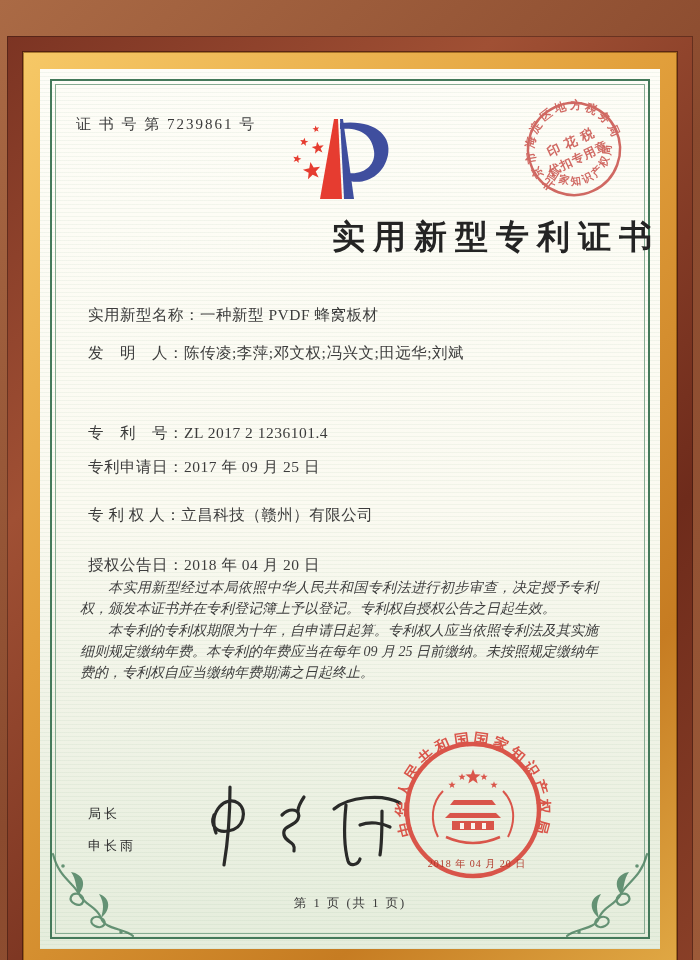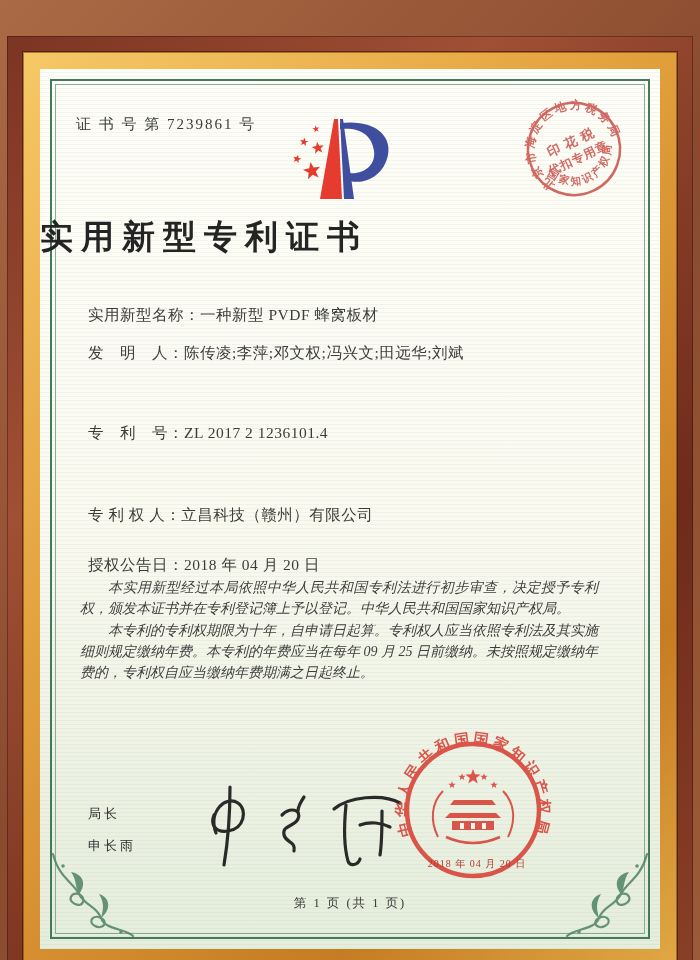--- a/index.html
+++ b/index.html
@@ -9,21 +9,21 @@
   .frame2{width:100%;height:100%;background:linear-gradient(135deg,#7c3423,#a05034 30%,#6e2b1b 70%,#8a4028);padding:16px;box-sizing:border-box;box-shadow:inset 0 0 0 1px rgba(0,0,0,.3);margin-top:29px;}
   .frame3{width:100%;height:100%;background:linear-gradient(135deg,#f6c866,#e2a03c 40%,#c67c22 78%,#e0a844);padding:17px;box-sizing:border-box;box-shadow:inset 0 0 0 1px rgba(110,60,8,.55),0 0 0 1px rgba(55,18,5,.6);}
   
   .paper{position:relative;width:100%;height:100%;background:linear-gradient(180deg,#fefdf7 0%,#fbfaf1 50%,#f0f3e6 74%,#e5eddc 100%);overflow:hidden;}
   .paper::before{content:"";position:absolute;inset:0;background:repeating-linear-gradient(0deg,rgba(110,160,120,.08) 0 1px,transparent 1px 4px);pointer-events:none;}
   .border-outer{position:absolute;inset:10px;border:2px solid #44795a;pointer-events:none;}
   .border-inner{position:absolute;inset:15px;border:1px solid #86ac92;pointer-events:none;}
   .abs{position:absolute;}
   
   .cert-no{left:36px;top:46px;font-size:15px;letter-spacing:2px;color:#3b3b3b;}
-  .title{left:0;right:0;top:146px;text-align:left;font-size:33px;font-weight:bold;letter-spacing:8px;color:#242424;}
+  .title{left:0;right:0;top:146px;text-align:right;font-size:33px;font-weight:bold;letter-spacing:8px;color:#242424;}
   .field{left:48px;font-size:15.5px;color:#3c3c3c;letter-spacing:.5px;white-space:nowrap;}
   .f0{top:236px}.f1{top:274px}.f2{top:354px}.f3{top:388px}.f4{top:436px}.f5{top:486px}
   .body-text{left:40px;width:518px;top:508px;font-size:14px;line-height:1.52;color:#3e3e3e;text-align:justify;font-style:italic;}
   .body-text p{margin:0;text-indent:2em;}
   .signer{left:48px;font-size:13px;color:#2e2e2e;letter-spacing:3px;}
   .signer-title{top:736px;}
   .signer-name{top:768px;}
   .seal-date{left:352px;top:788px;width:170px;text-align:center;font-size:10px;color:#b13a2b;letter-spacing:1px;white-space:nowrap;}
   .footer{left:0;right:0;top:826px;text-align:center;font-size:12.5px;color:#3a3a3a;letter-spacing:2px;}
   .sig-svg{left:146px;top:712px;}
@@ -79,25 +79,26 @@
           <use href="#star5" transform="translate(23,44) scale(0.55) rotate(14)"></use>
           <use href="#star5" transform="translate(38,56) scale(1.15) rotate(-10)"></use>
         </g>
       </svg>
 
       <div class="abs title">实用新型专利证书</div>
 
       <div class="abs field f0">实用新型名称：一种新型 PVDF 蜂窝板材</div>
       <div class="abs field f1">发　明　人：陈传凌;李萍;邓文权;冯兴文;田远华;刘斌</div>
       <div class="abs field f2">专　利　号：ZL 2017 2 1236101.4</div>
+      <div class="abs field f3">专利申请日：2017 年 09 月 25 日</div>
       <div class="abs field f4">专 利 权 人：立昌科技（赣州）有限公司</div>
       <div class="abs field f5">授权公告日：2018 年 04 月 20 日</div>
 
       <div class="abs body-text">
-        <p>本实用新型经过本局依照中华人民共和国专利法进行初步审查，决定授予专利权，颁发本证书并在专利登记簿上予以登记。中华人民共和国国家知识产权局。</p>
+        <p>本实用新型经过本局依照中华人民共和国专利法进行初步审查，决定授予专利权，颁发本证书并在专利登记簿上予以登记。专利权自授权公告之日起生效。</p>
         <p>本专利的专利权期限为十年，自申请日起算。专利权人应当依照专利法及其实施细则规定缴纳年费。本专利的年费应当在每年 09 月 25 日前缴纳。未按照规定缴纳年费的，专利权自应当缴纳年费期满之日起终止。</p>
       </div>
 
       <div class="abs signer signer-title">局长</div>
       <div class="abs signer signer-name">申长雨</div>
 
       <svg class="abs sig-svg" width="240" height="90" viewBox="0 0 240 90">
         <g fill="none" stroke="#161616" stroke-width="3.2" stroke-linecap="round" opacity="0.9">
           <path d="M30,52 C22,30 40,14 52,22 C62,29 58,48 42,50 C30,52 24,44 28,34"></path>
           <path d="M44,6 C44,30 42,60 38,84"></path>

